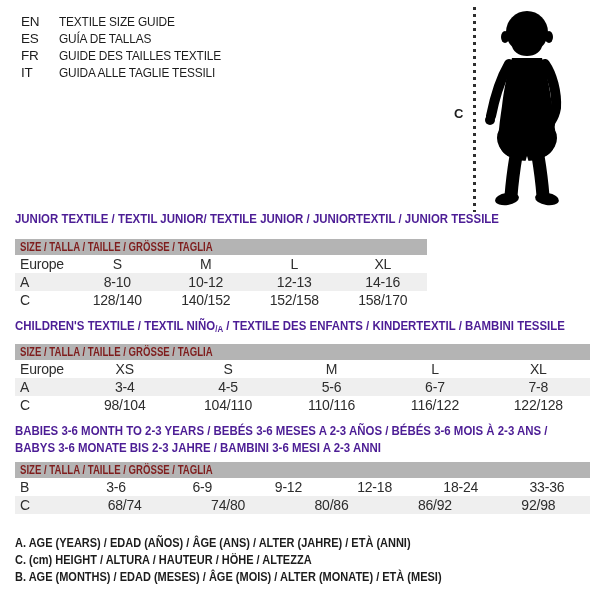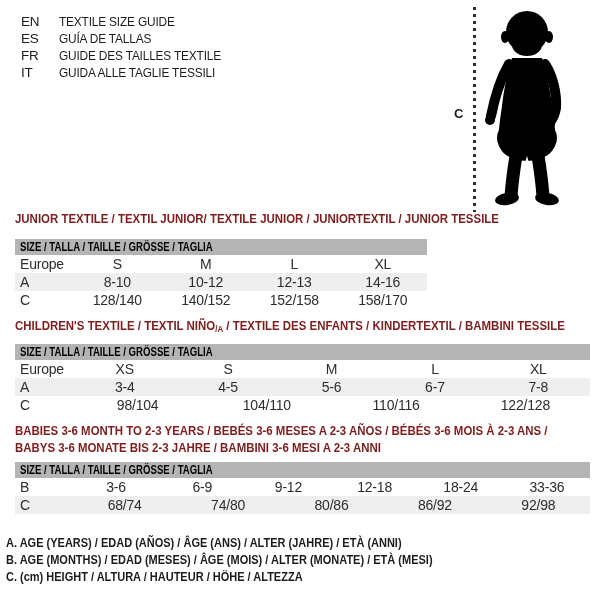--- a/index.html
+++ b/index.html
@@ -14,37 +14,37 @@
   .lang-code { width:38px; }
   .cond { display:inline-block; transform:scaleX(0.88); transform-origin:0 50%; white-space:nowrap; }
   
   .height-line {
     position:absolute; left:473px; top:7px; width:3px; height:205px;
     background:repeating-linear-gradient(to bottom,#2e2e2e 0 3px,transparent 3px 7px);
   }
   .height-label { position:absolute; left:454px; top:106px; font-size:13px; font-weight:700; }
   .baby-svg { position:absolute; left:482px; top:8px; }
   
-  .sec-title { position:absolute; left:15px; font-size:13px; font-weight:700; color:#7f1d1d; white-space:nowrap; }
+  .sec-title { position:absolute; left:15px; font-size:13px; font-weight:700; color:#4c1d95; white-space:nowrap; }
   .sub { font-size:9px; vertical-align:-2px; }
   .two-line { line-height:17px; }
   
   .size-table { position:absolute; left:15px; }
   .thead {
-    height:16px; line-height:16px; background:#b4b4b4; color:#000000;
+    height:16px; line-height:16px; background:#b4b4b4; color:#7f1d1d;
     font-weight:700; font-size:12px; padding-left:5px; white-space:nowrap;
   }
   .thead .cond { transform:scaleX(0.8); }
   .trow { display:flex; height:18px; line-height:18px; font-size:14px; color:#2d2d2d; letter-spacing:-0.2px; }
   .trow.alt { background:#efefef; }
   .tlabel { width:58px; padding-left:5px; box-sizing:border-box; }
   .tcell { flex:1; text-align:center; }
   .w412 { width:412px; } .w575 { width:575px; }
   
-  .legend { position:absolute; left:6px; top:535px; }
+  .legend { position:absolute; left:15px; top:535px; }
   .legend-line { font-size:12.5px; font-weight:700; line-height:17px; white-space:nowrap; }
 </style>
 </head>
 <body>
 
 <div class="canvas">
 
   <div class="lang-block">
     <div class="lang-row">
       <span class="lang-code">EN</span>
@@ -137,20 +137,21 @@
       <span class="tcell">4-5</span>
       <span class="tcell">5-6</span>
       <span class="tcell">6-7</span>
       <span class="tcell">7-8</span>
     </div>
     <div class="trow">
       <span class="tlabel">C</span>
       <span class="tcell">98/104</span>
       <span class="tcell">104/110</span>
       <span class="tcell">110/116</span>
+      <span class="tcell">116/122</span>
       <span class="tcell">122/128</span>
     </div>
   </div>
 
   <div class="sec-title two-line" style="top:422px;">
     <span class="cond">BABIES 3-6 MONTH TO 2-3 YEARS / BEBÉS 3-6 MESES A 2-3 AÑOS / BÉBÉS 3-6 MOIS À 2-3 ANS /</span><br>
     <span class="cond">BABYS 3-6 MONATE BIS 2-3 JAHRE / BAMBINI 3-6 MESI A 2-3 ANNI</span>
   </div>
   <div class="size-table w575" style="top:462px;">
     <div class="thead">
@@ -170,17 +171,17 @@
       <span class="tcell">68/74</span>
       <span class="tcell">74/80</span>
       <span class="tcell">80/86</span>
       <span class="tcell">86/92</span>
       <span class="tcell">92/98</span>
     </div>
   </div>
 
   <div class="legend">
     <div class="legend-line"><span class="cond">A. AGE (YEARS) / EDAD (AÑOS) / ÂGE (ANS) / ALTER (JAHRE) / ETÀ (ANNI)</span></div>
+    <div class="legend-line"><span class="cond">C. (cm) HEIGHT / ALTURA / HAUTEUR / HÖHE / ALTEZZA</span></div>
     <div class="legend-line"><span class="cond">B. AGE (MONTHS) / EDAD (MESES) / ÂGE (MOIS) / ALTER (MONATE) / ETÀ (MESI)</span></div>
-    <div class="legend-line"><span class="cond">C. (cm) HEIGHT / ALTURA / HAUTEUR / HÖHE / ALTEZZA</span></div>
   </div>
 
 </div>
 
 </body></html>

